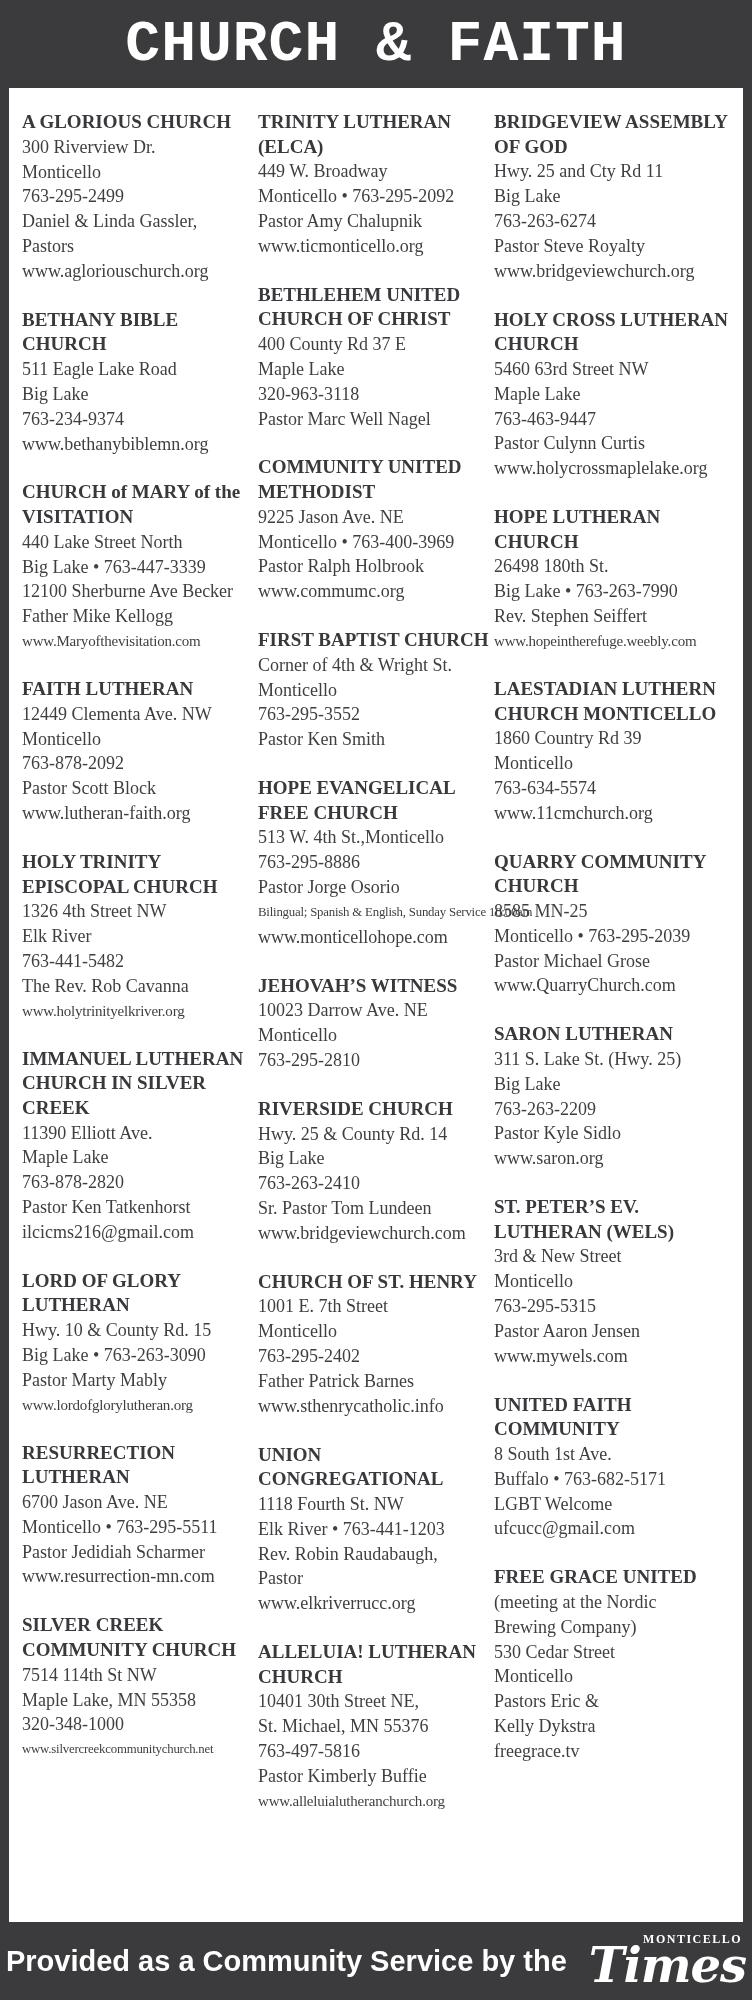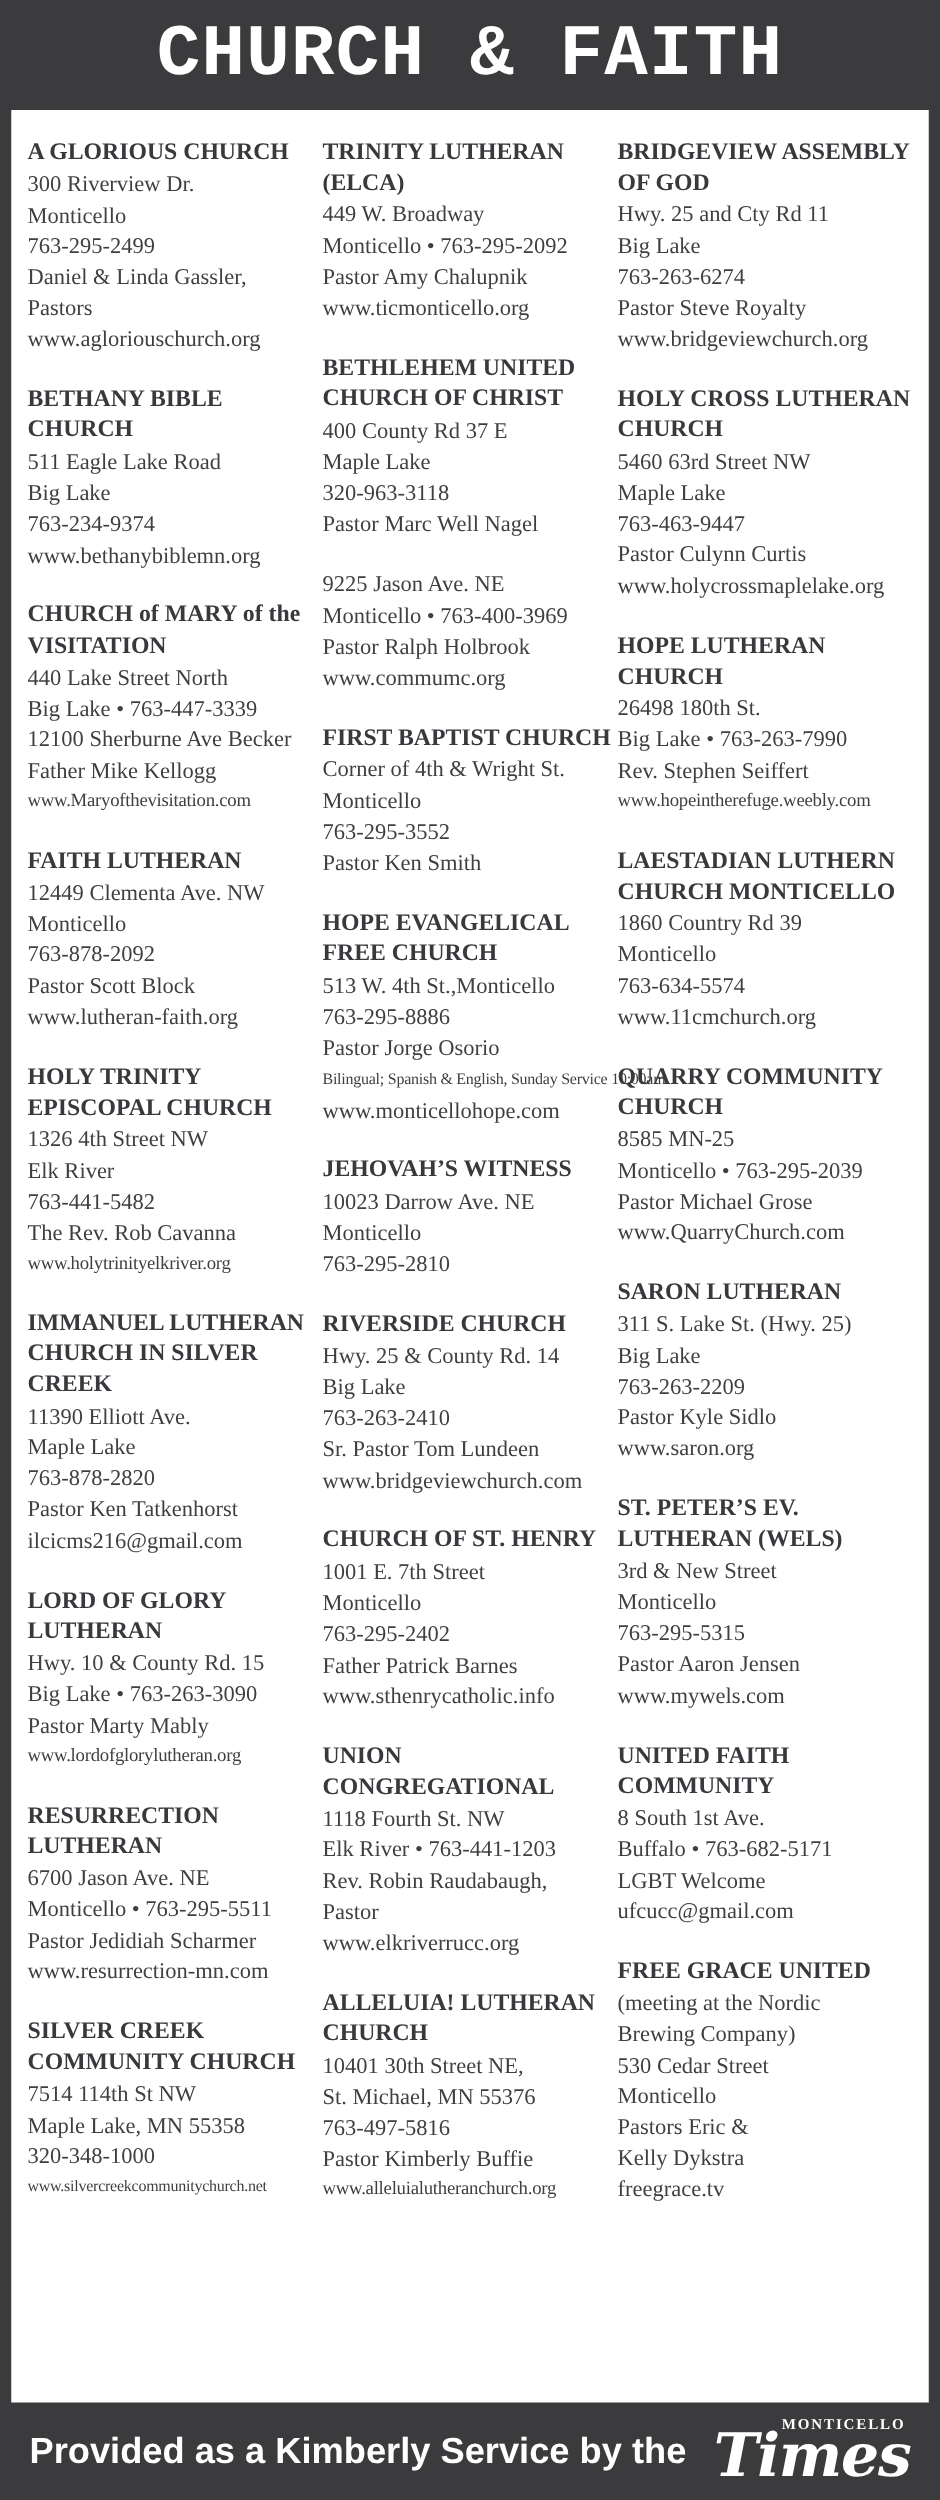--- a/index.html
+++ b/index.html
@@ -204,20 +204,21 @@
           <div class="cline">www.ticmonticello.org</div>
         </div>
         <div class="entry">
           <div class="cname">BETHLEHEM UNITED CHURCH OF CHRIST</div>
           <div class="cline">400 County Rd 37 E</div>
           <div class="cline">Maple Lake</div>
           <div class="cline">320-963-3118</div>
           <div class="cline">Pastor Marc Well Nagel</div>
         </div>
         <div class="entry">
+          <div class="cname">COMMUNITY UNITED METHODIST</div>
           <div class="cline">9225 Jason Ave. NE</div>
           <div class="cline">Monticello • 763-400-3969</div>
           <div class="cline">Pastor Ralph Holbrook</div>
           <div class="cline">www.commumc.org</div>
         </div>
         <div class="entry">
           <div class="cname">FIRST BAPTIST CHURCH</div>
           <div class="cline">Corner of 4th &amp; Wright St.</div>
           <div class="cline">Monticello</div>
           <div class="cline">763-295-3552</div>
@@ -339,18 +340,18 @@
           <div class="cline">Monticello</div>
           <div class="cline">Pastors Eric &amp;</div>
           <div class="cline">Kelly Dykstra</div>
           <div class="cline">freegrace.tv</div>
         </div>
       </div>
     </div>
 </main>
 
 <footer class="footer">
-  <span class="tagline">Provided as a Kimberly Service by the</span>
+  <span class="tagline">Provided as a Community Service by the</span>
   <span class="times-logo">
     <span class="logo-top">Monticello</span>
     <span class="logo-main">Times</span>
   </span>
 </footer>
 
 </body></html>

